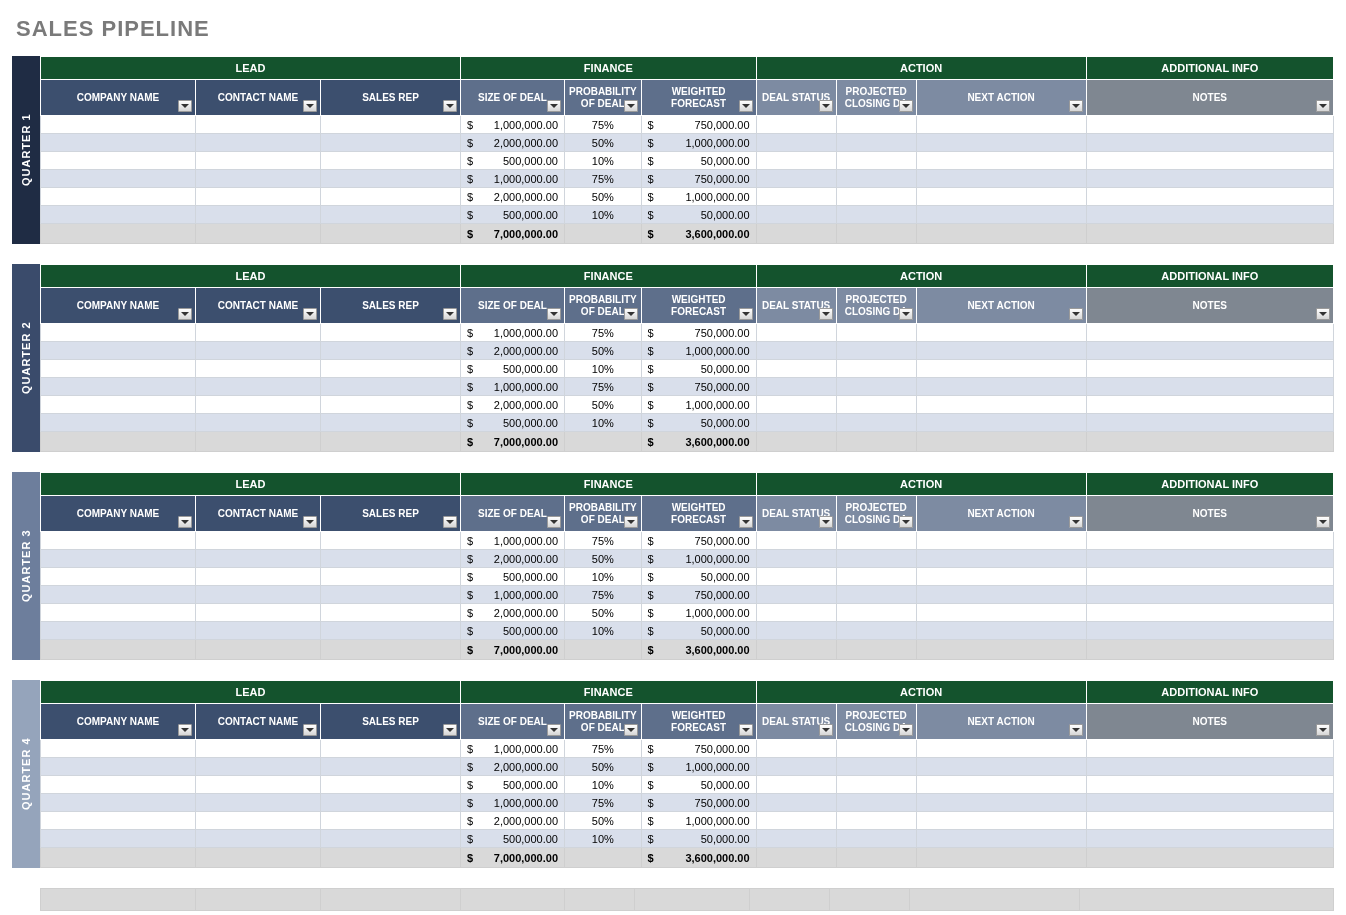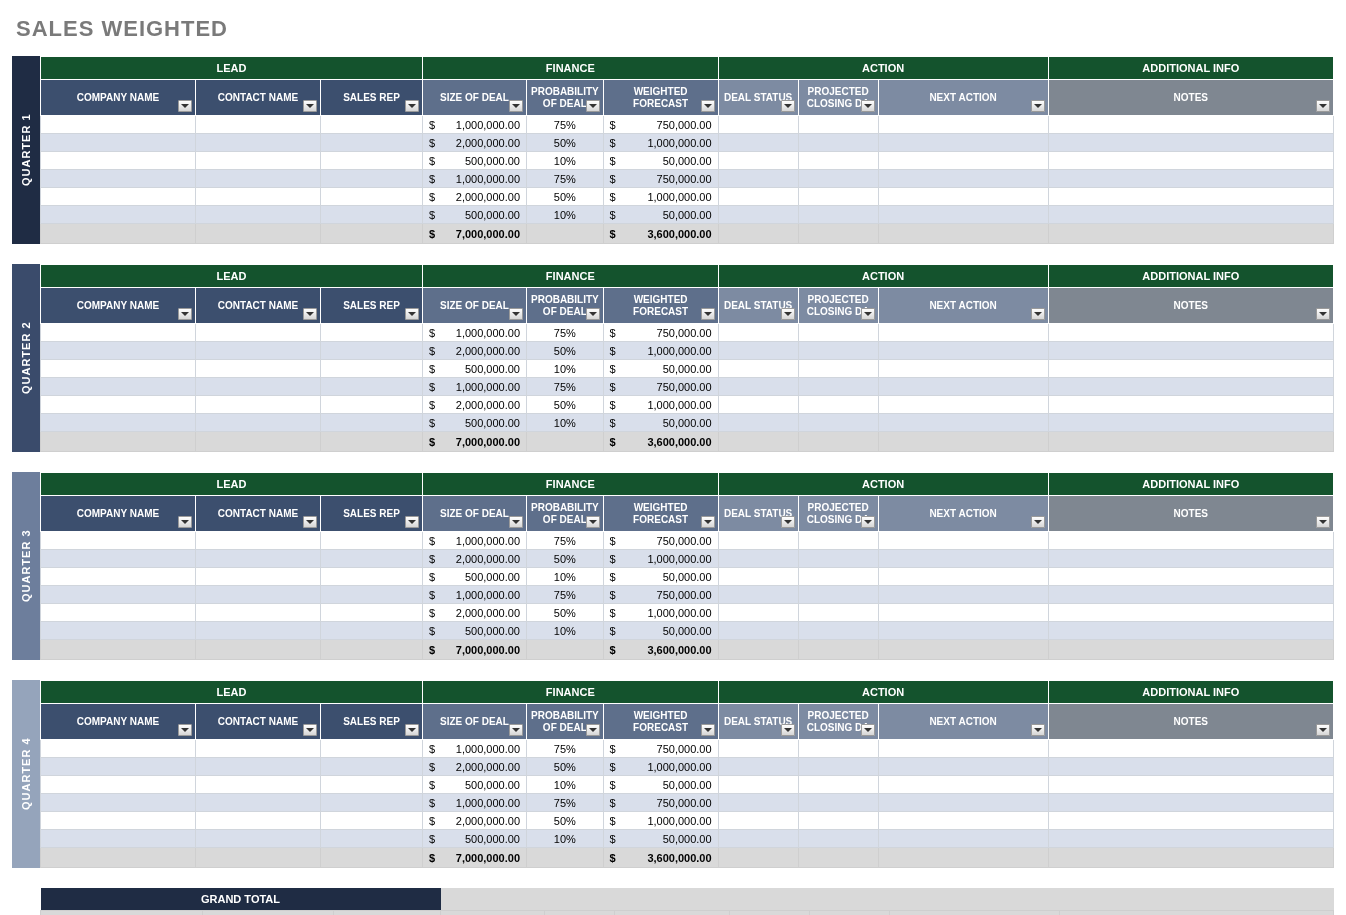--- a/index.html
+++ b/index.html
@@ -111,21 +111,21 @@
     height: 20px;
   }
 
   .money-cell { text-align: left; position: relative; padding-left: 16px !important; }
   .money-cell .cur  { position: absolute; left: 6px; }
   .money-cell .amt  { float: right; }
   .pct-cell   { text-align: center; }
 
   .c-company  { width: 155px; }
   .c-contact  { width: 125px; margin-top: 32px; }
-  .c-rep      { width: 102px; margin-top: 16px; }
+  .c-rep      { width: 140px; margin-top: 16px; }
   .c-deal     { width: 104px;  }
   .c-prob     { width: 70px;  }
   .c-fore     { width: 115px;  }
   .c-status   { width: 80px;  }
   .c-close    { width: 80px;  }
   .c-next     { width: 170px; }
   .c-notes    { width: auto;  }
 
   .grand-total-wrap {
     display: flex;
@@ -151,21 +151,21 @@
     background: #d9d9d9;
     border: 1px solid #cfcfcf;
     font-weight: 700;
     padding: 3px 6px;
     height: 22px;
   }
 </style>
 </head>
 <body>
 
-<div class="title">SALES WEIGHTED</div>
+<div class="title">SALES PIPELINE</div>
 
 <div id="quarters-container">
   <div class="quarter-block">
     <div class="q-label-wrap">
       <div class="q-label q1-color">QUARTER 1</div>
     </div>
     <table class="q-table">
 
   <tbody>
           <tr class="group-header-row">
@@ -784,24 +784,20 @@
   </tr>
     </tbody>
       </table>
   </div>
   </div>
 
 <div class="grand-total-wrap">
   <div class="gt-left"></div>
   <table class="gt-table">
     <tbody>
-        <tr>
-      <td class="gt-label-cell c-company" colspan="3" style="width:400px">GRAND TOTAL</td>
-      <td class="gt-label-cell" colspan="7" style="background:#d9d9d9;"></td>
-    </tr>
     <tr class="gt-val-row">
       <td class="c-company"></td>
       <td class="c-contact"></td>
       <td class="c-rep"></td>
       <td class="c-deal money-cell">
         
       </td>
       <td class="c-prob"></td>
       <td class="c-fore money-cell">
         

